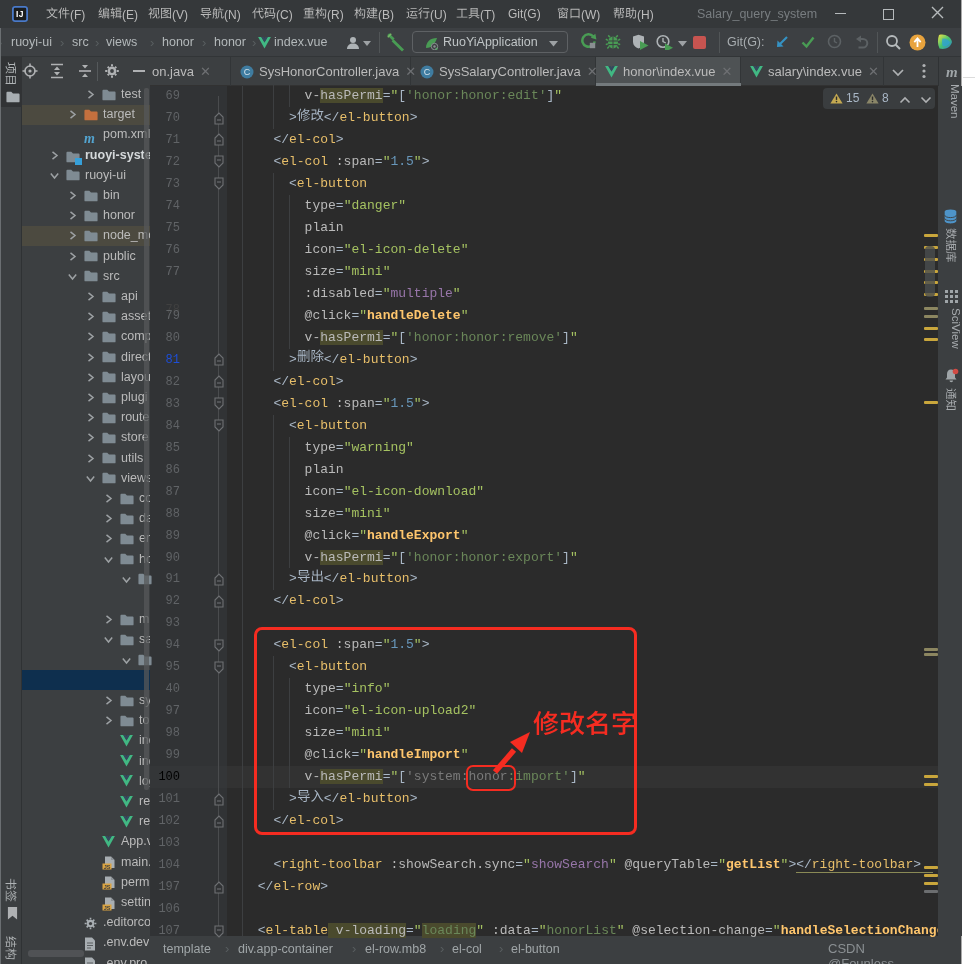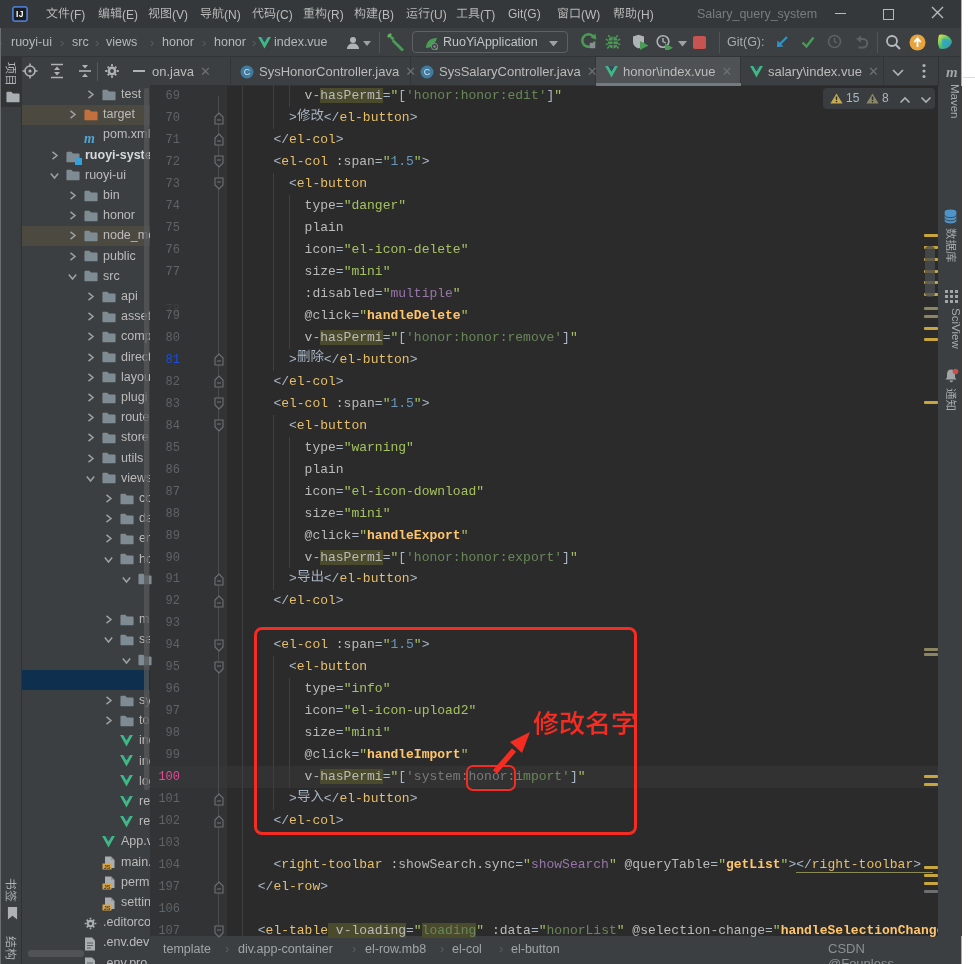--- a/index.html
+++ b/index.html
@@ -847,25 +847,25 @@
 <div class="ln" style="left:150px;top:458.6px;color:#606366">86</div>
 <div class="ln" style="left:150px;top:480.5px;color:#606366">87</div>
 <div class="ln" style="left:150px;top:502.5px;color:#606366">88</div>
 <div class="ln" style="left:150px;top:524.5px;color:#606366">89</div>
 <div class="ln" style="left:150px;top:546.5px;color:#606366">90</div>
 <div class="ln" style="left:150px;top:568.4px;color:#606366">91</div>
 <div class="ln" style="left:150px;top:590.4px;color:#606366">92</div>
 <div class="ln" style="left:150px;top:612.4px;color:#606366">93</div>
 <div class="ln" style="left:150px;top:634.4px;color:#606366">94</div>
 <div class="ln" style="left:150px;top:656.3px;color:#606366">95</div>
-<div class="ln" style="left:150px;top:678.3px;color:#606366">96</div>
+<div class="ln" style="left:150px;top:678.3px;color:#606366">40</div>
 <div class="ln" style="left:150px;top:700.3px;color:#606366">97</div>
 <div class="ln" style="left:150px;top:722.2px;color:#606366">98</div>
 <div class="ln" style="left:150px;top:744.2px;color:#606366">99</div>
-<div class="ln" style="left:150px;top:766.2px;color:#ec4899">100</div>
+<div class="ln" style="left:150px;top:766.2px;color:#000000">100</div>
 <div class="ln" style="left:150px;top:788.2px;color:#606366">101</div>
 <div class="ln" style="left:150px;top:810.1px;color:#606366">102</div>
 <div class="ln" style="left:150px;top:832.1px;color:#606366">103</div>
 <div class="ln" style="left:150px;top:854.1px;color:#606366">104</div>
 <div class="ln" style="left:150px;top:876.1px;color:#606366">197</div>
 <div class="ln" style="left:150px;top:898.0px;color:#606366">106</div>
 <div class="ln" style="left:150px;top:920.0px;color:#606366">107</div>
 <div class="cl" style="left:304.6px;top:85.0px"><span class="a">v-</span><span class="a hl">hasPermi</span><span class="b">=</span><span class="q">"</span><span class="b">[</span><span class="s">'honor:honor:edit'</span><span class="b">]</span><span class="q">"</span></div>
 <div class="cl" style="left:289.0px;top:107.0px"><span class="b">&gt;</span><svg style="display:inline-block" width="27.0" height="13.5" viewBox="0 -880 2000 1000" fill="#a9b7c6">
         <path transform="translate(0,0)" d="M698 -386 755 -362Q725 -331 682 -303Q640 -275 592 -253Q544 -231 496 -215Q489 -226 477 -239Q464 -251 454 -260Q499 -274 545 -293Q591 -312 631 -336Q671 -360 698 -386ZM794 -287 850 -263Q812 -221 758 -187Q703 -152 638 -126Q574 -99 506 -80Q500 -91 489 -106Q478 -120 467 -130Q531 -145 593 -168Q655 -191 707 -221Q760 -252 794 -287ZM887 -179 952 -151Q903 -92 826 -47Q749 -3 654 28Q558 58 452 77Q446 64 435 47Q424 29 413 17Q514 2 605 -24Q696 -50 769 -89Q843 -127 887 -179ZM565 -841 634 -823Q598 -734 543 -654Q488 -573 428 -518Q422 -524 411 -533Q401 -541 390 -549Q379 -558 370 -562Q431 -613 482 -687Q534 -760 565 -841ZM555 -731H871V-668H517ZM540 -692Q570 -635 628 -580Q687 -524 773 -481Q859 -438 972 -416Q965 -409 957 -398Q949 -387 942 -376Q934 -365 930 -356Q817 -382 730 -430Q644 -477 585 -537Q526 -596 493 -655ZM306 -561H370V-78H306ZM235 -834 305 -815Q277 -728 238 -643Q200 -558 154 -483Q109 -408 59 -349Q56 -358 49 -373Q42 -387 35 -402Q27 -416 20 -426Q64 -476 104 -541Q144 -607 178 -682Q211 -757 235 -834ZM153 -590 222 -659 224 -657V80H153ZM859 -731H872L885 -734L928 -712Q896 -634 841 -574Q787 -514 718 -470Q649 -427 570 -397Q490 -368 407 -350Q403 -362 392 -379Q381 -397 371 -407Q449 -421 525 -447Q600 -473 666 -512Q731 -550 781 -602Q831 -654 859 -719Z"></path>

